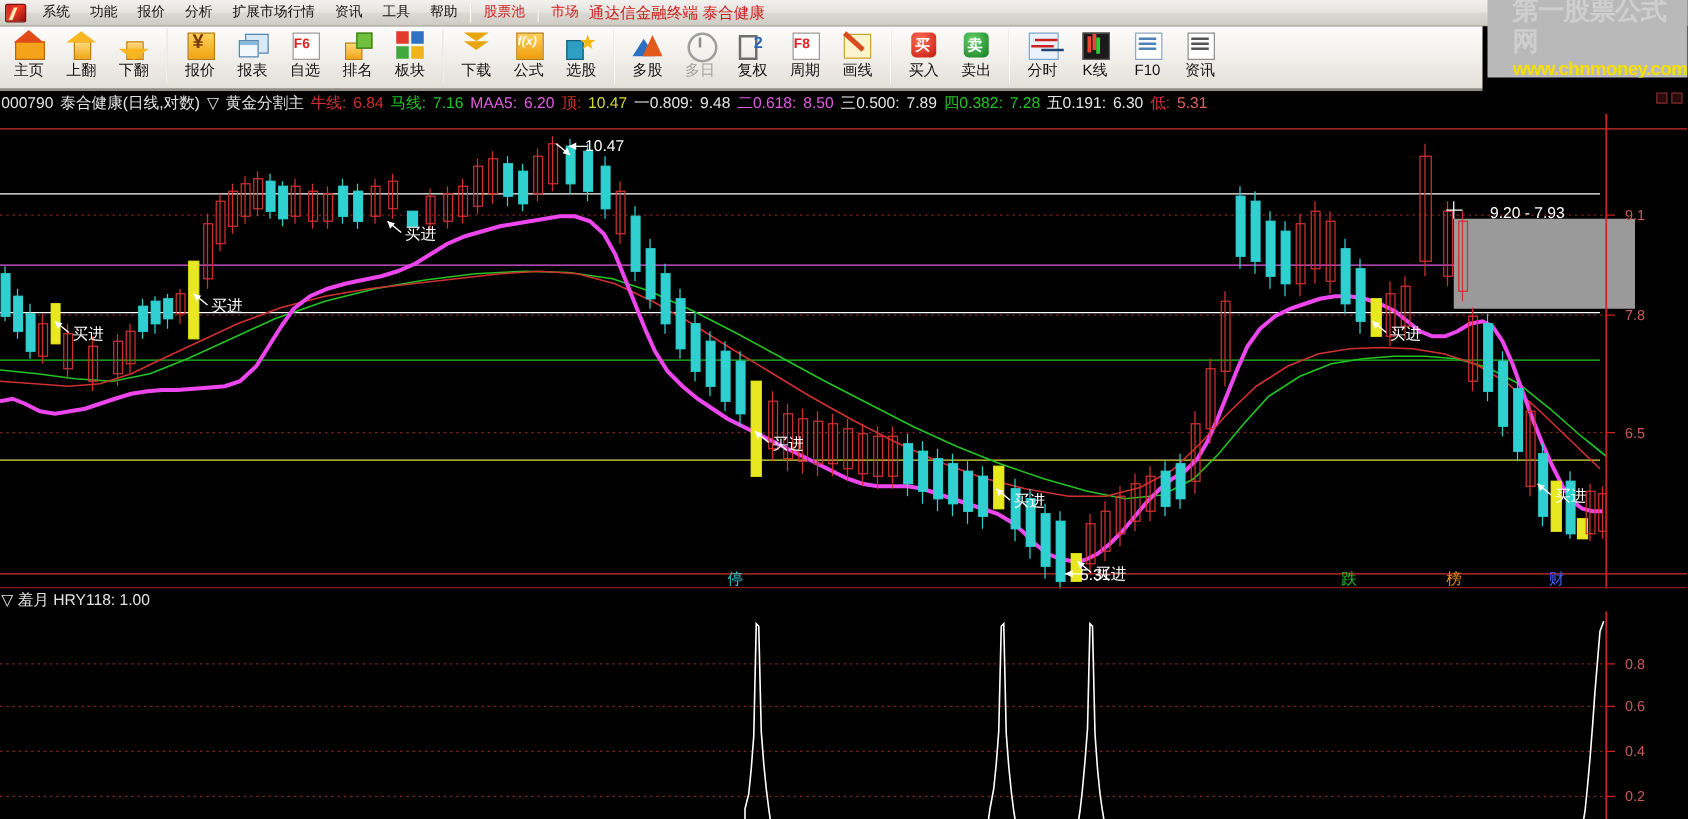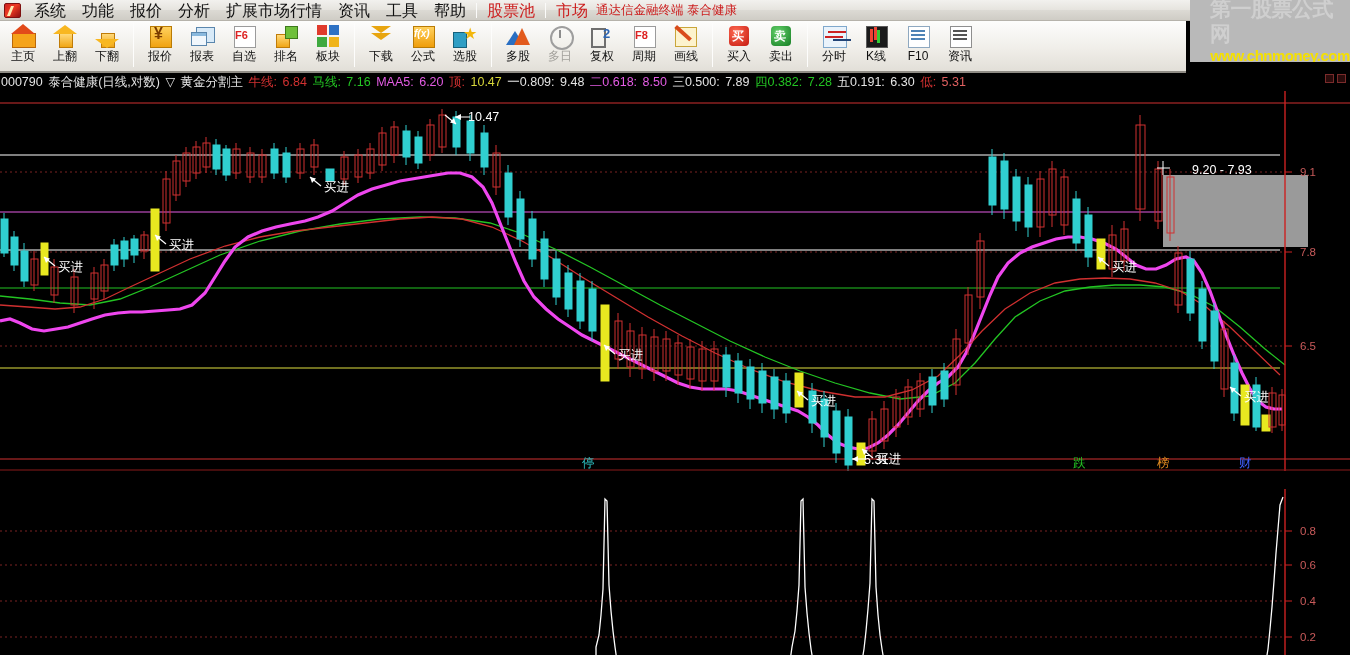--- a/index.html
+++ b/index.html
@@ -24,21 +24,21 @@
     border: 1px solid #7e1010; border-radius: 2px;
     position: relative; flex: none;
   }
   #menubar .logo::after {
     content: ""; position: absolute; left: 4px; top: 2px;
     width: 3px; height: 10px; background: #ffe9b0;
     transform: skewX(-22deg);
   }
   .menu-item {
     padding: 2px 8px; white-space: nowrap; cursor: default;
-    font-size: 16px; line-height: 15px;
+    font-size: 11px; line-height: 15px;
   }
   .menu-item.red { color: #cc2020; }
   .menu-sep {
     width: 1px; height: 15px; background: #b9b6ae;
     margin: 0 2px; border-right: 1px solid #fbfbfa;
   }
   #menubar .terminal-title {
     color: #cc2020; font-size: 12.5px; white-space: nowrap;
   }
   
@@ -764,20 +764,25 @@
         <text class="date-lbl" x="582" y="376" fill="#30cfd0">停</text>
         <text class="date-lbl" x="1073" y="376" fill="#23c423">跌</text>
         <text class="date-lbl" x="1157" y="376" fill="#e08a20">榜</text>
         <text class="date-lbl" x="1239" y="376" fill="#4060ff">财</text>
       </g>
       <line x1="0" y1="379" x2="1350" y2="379" stroke="#8a1a1a" stroke-width="1"></line>
     </svg>
   </div>
 
   <div id="sub-panel">
+    <div id="sub-head">
+      <span>▽</span>
+      <span>羞月</span>
+      <span>HRY118: 1.00</span>
+    </div>
     <svg class="layer" width="1350" height="184" style="top:18px">
 
       <line x1="0" y1="42" x2="1285" y2="42" stroke="#7a2222" stroke-width="1" stroke-dasharray="2 3"></line>
       <line x1="0" y1="76" x2="1285" y2="76" stroke="#7a2222" stroke-width="1" stroke-dasharray="2 3"></line>
       <line x1="0" y1="112" x2="1285" y2="112" stroke="#7a2222" stroke-width="1" stroke-dasharray="2 3"></line>
       <line x1="0" y1="148" x2="1285" y2="148" stroke="#7a2222" stroke-width="1" stroke-dasharray="2 3"></line>
 
       <path d="M0,172 L596,172 L596,158 L599,146 L601,126 L603,100 L605,10 L607,12
                L609,96 L611,122 L613,142 L615,158 L617,172 L790,172 L792,158
                L795,142 L797,122 L799,96 L801,12 L803,10 L805,98 L807,124

